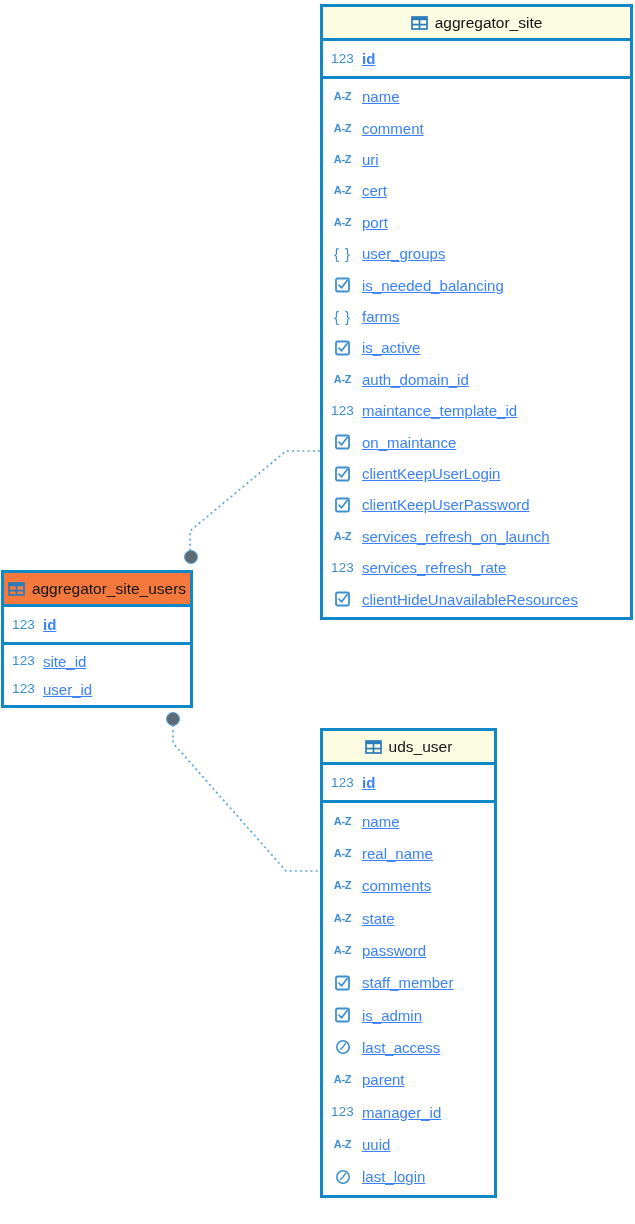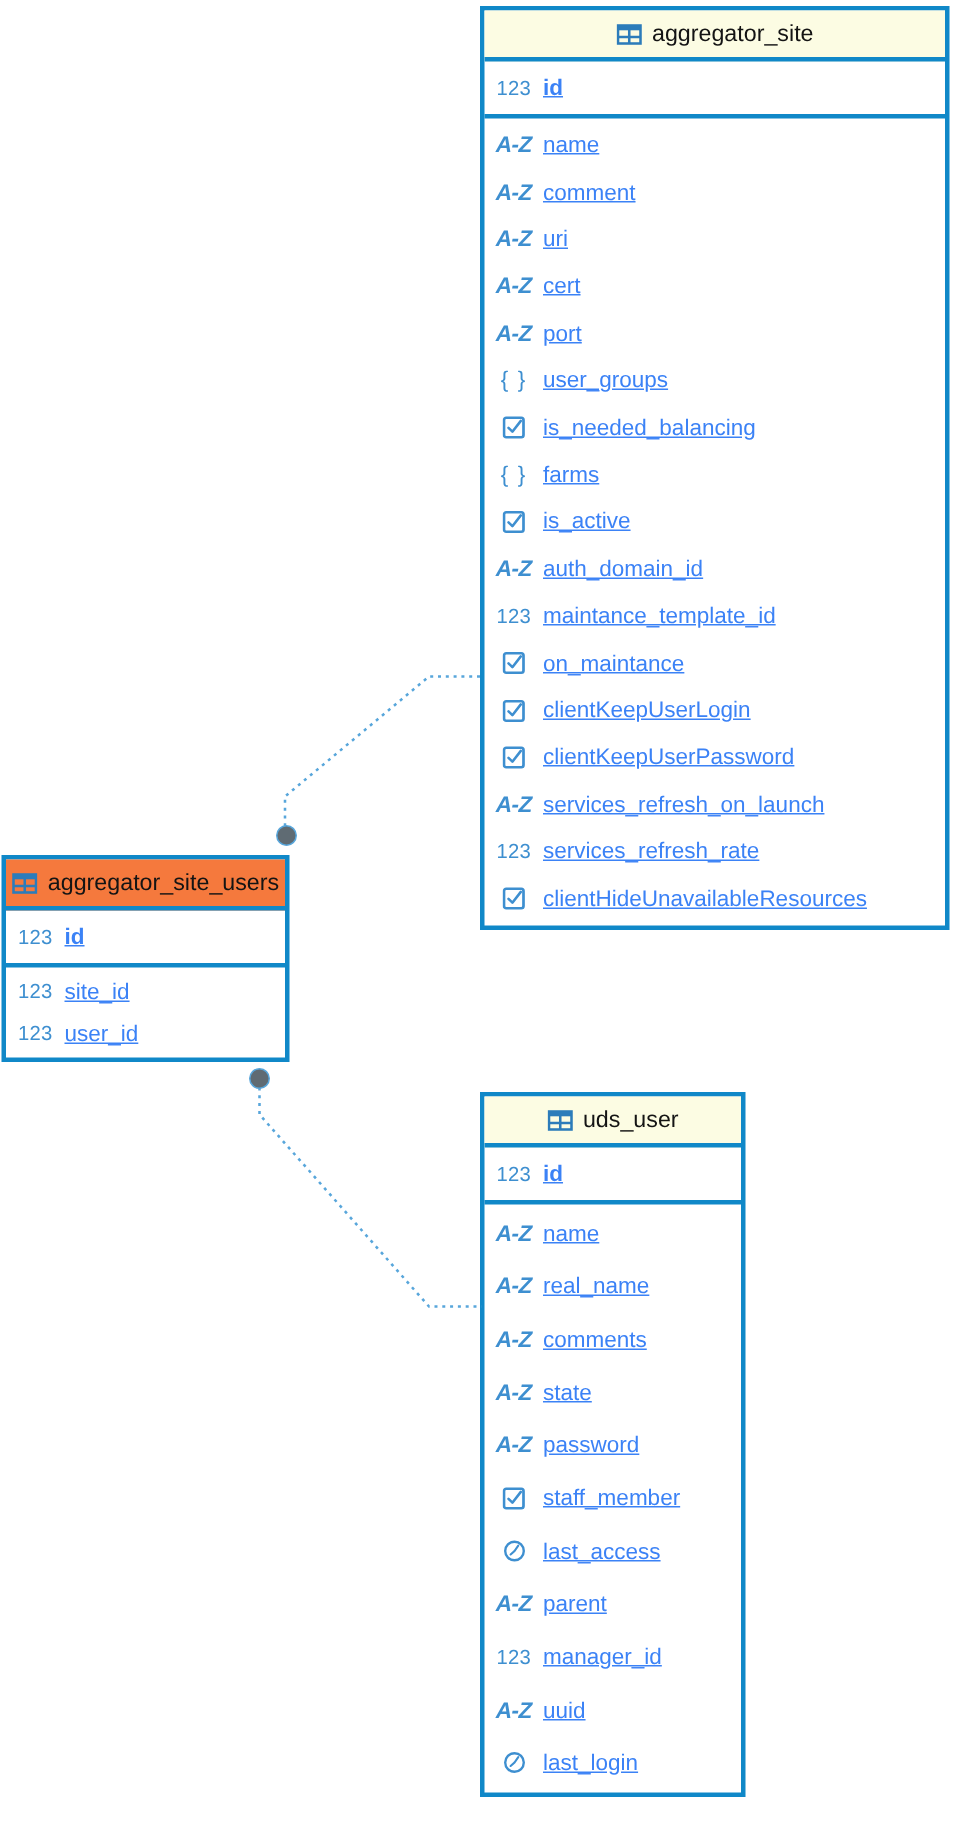--- a/index.html
+++ b/index.html
@@ -79,21 +79,21 @@
     font-size: 15px;
     color: #3b82f6;
     white-space: nowrap;
     text-decoration: underline;
   }
   .label.key { font-weight: bold; }
 
   
   .ic        { color: var(--icblue); line-height: 1; }
   .ic-num    { font-size: 13.5px; letter-spacing: 0.2px; }
-  .ic-str    { font-size: 15px; font-weight: bold; letter-spacing: -0.3px; font-style: italic; }
+  .ic-str    { font-size: 11px; font-weight: bold; letter-spacing: -0.3px; }
   .ic-json   { font-size: 15px;  letter-spacing: 1px; }
 
   .icsvg { color: var(--icblue); display: block; }
   .tblicon { color: #2c7cba; display: block; }
 
   
   .wires {
     position: absolute;
     left: 0; top: 0;
     width: 635px; height: 1224px;
@@ -343,20 +343,29 @@
           <span class="label">password</span>
         </div>
         <div class="row">
           <span class="icbox">
             <svg class="icsvg" width="16" height="16" viewBox="0 0 16 16">
               <rect x="1" y="1.5" width="13" height="13" rx="1.5" fill="#fff" stroke="currentColor" stroke-width="1.8"></rect>
               <path d="M4 8.2 L6.6 10.8 L12.2 3.6" fill="none" stroke="currentColor" stroke-width="1.7" stroke-linecap="round" stroke-linejoin="round"></path>
             </svg>
           </span>
           <span class="label">staff_member</span>
+        </div>
+        <div class="row">
+          <span class="icbox">
+            <svg class="icsvg" width="16" height="16" viewBox="0 0 16 16">
+              <rect x="1" y="1.5" width="13" height="13" rx="1.5" fill="#fff" stroke="currentColor" stroke-width="1.8"></rect>
+              <path d="M4 8.2 L6.6 10.8 L12.2 3.6" fill="none" stroke="currentColor" stroke-width="1.7" stroke-linecap="round" stroke-linejoin="round"></path>
+            </svg>
+          </span>
+          <span class="label">is_admin</span>
         </div>
         <div class="row">
           <span class="icbox">
             <svg class="icsvg" width="16" height="16" viewBox="0 0 16 16">
               <circle cx="8" cy="8" r="6.2" fill="none" stroke="currentColor" stroke-width="1.6"></circle>
               <path d="M10.5 4.4 L8 8 L5.4 10.3" fill="none" stroke="currentColor" stroke-width="1.4" stroke-linecap="round"></path>
             </svg>
           </span>
           <span class="label">last_access</span>
         </div>

